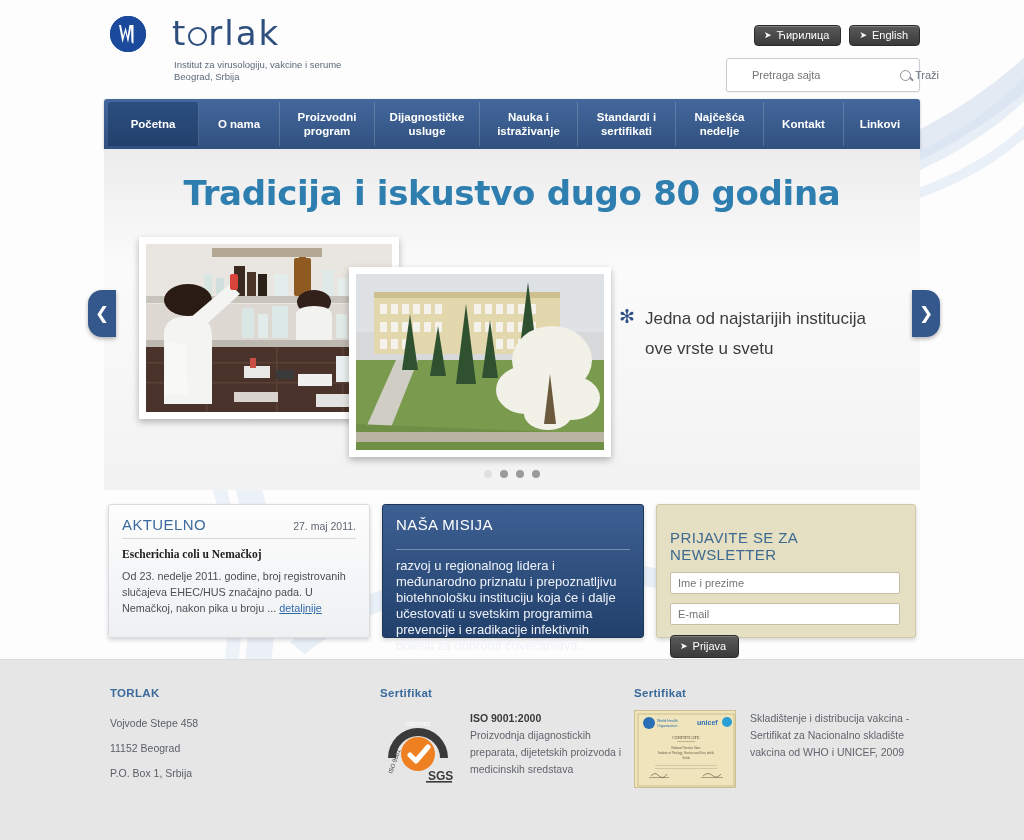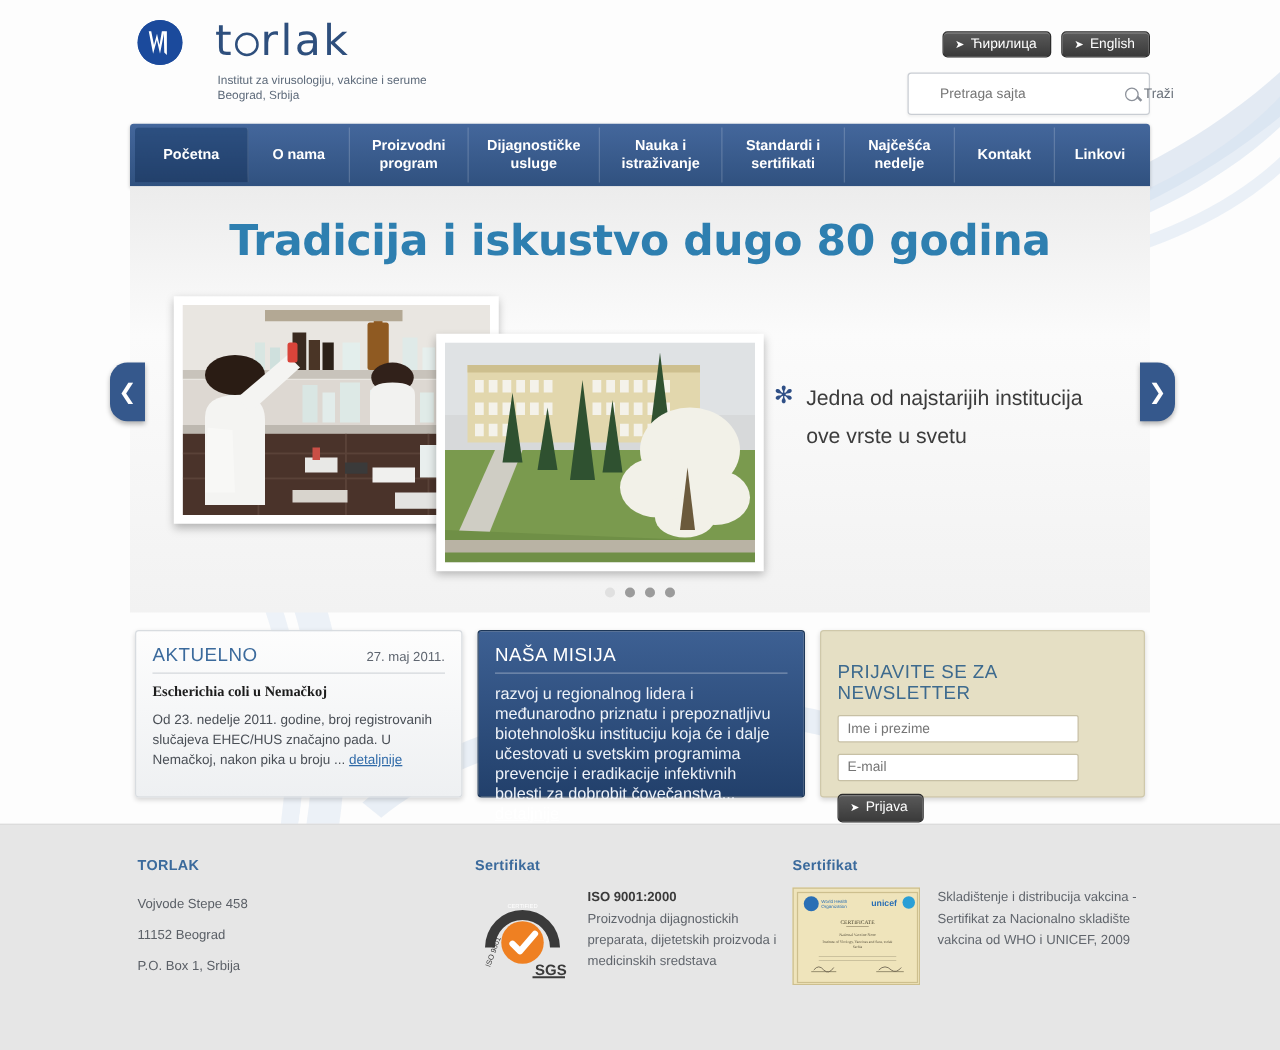--- a/index.html
+++ b/index.html
@@ -116,27 +116,27 @@
   .news-title { font-size:15px; color:#3b6a9c; letter-spacing:.4px; }
   .news-date { font-size:10.5px; color:#5f6670; }
   .news-sub { font-family:"Liberation Serif", serif; font-size:11.5px; font-weight:bold;
               color:#1d1d1d; line-height:15px; margin-top:8px; }
   .news-body { font-size:10.8px; color:#4a4f56; line-height:16px; margin-top:6px; }
   .news-link { color:#2f6aa8; text-decoration:underline; }
 
   .box-mission { left:278px; width:262px; background:linear-gradient(#3d6093,#22406b);
                  border:1px solid #1d3758; padding:11px 13px; color:#ffffff; }
   .mission-title { font-size:15px; letter-spacing:.4px; border-bottom:1px solid rgba(255,255,255,.35);
-                   padding-bottom:5px; }
+                   padding-bottom:16px; }
   .mission-body { font-size:13px; line-height:16px; margin-top:8px; color:#eef2f8; }
   .mission-link { color:#ffffff; text-decoration:underline; }
 
   .box-news-letter { left:552px; width:260px; background:#e5dfc4; border:1px solid #cfc8aa; padding:24px 13px; }
   .nl-title { font-size:15px; color:#3d6a8e; letter-spacing:.4px; }
-  .nl-input { display:block; width:193px; height:22px; margin-top:9px; background:#ffffff;
+  .nl-input { display:block; width:230px; height:22px; margin-top:9px; background:#ffffff;
               border:1px solid #c7c0a5; border-radius:2px; font-size:11px; color:#9d9d94;
               padding:0 7px; outline:none; font-family:"Liberation Sans", sans-serif; }
   .nl-btn { margin-top:10px; background:linear-gradient(#5a5a5a,#3a3a3a); color:#fff;
             border:1px solid #2b2b2b; border-radius:4px; font-size:11px; padding:4px 12px 5px 9px;
             display:inline-flex; align-items:center; gap:5px; cursor:pointer;
             box-shadow:inset 0 1px 0 rgba(255,255,255,.22); font-family:"Liberation Sans", sans-serif; }
 
   
   .footer { position:absolute; left:0; top:659px; width:1024px; height:181px; background:#e6e6e6;
             border-top:1px solid #dcdcdc; }

